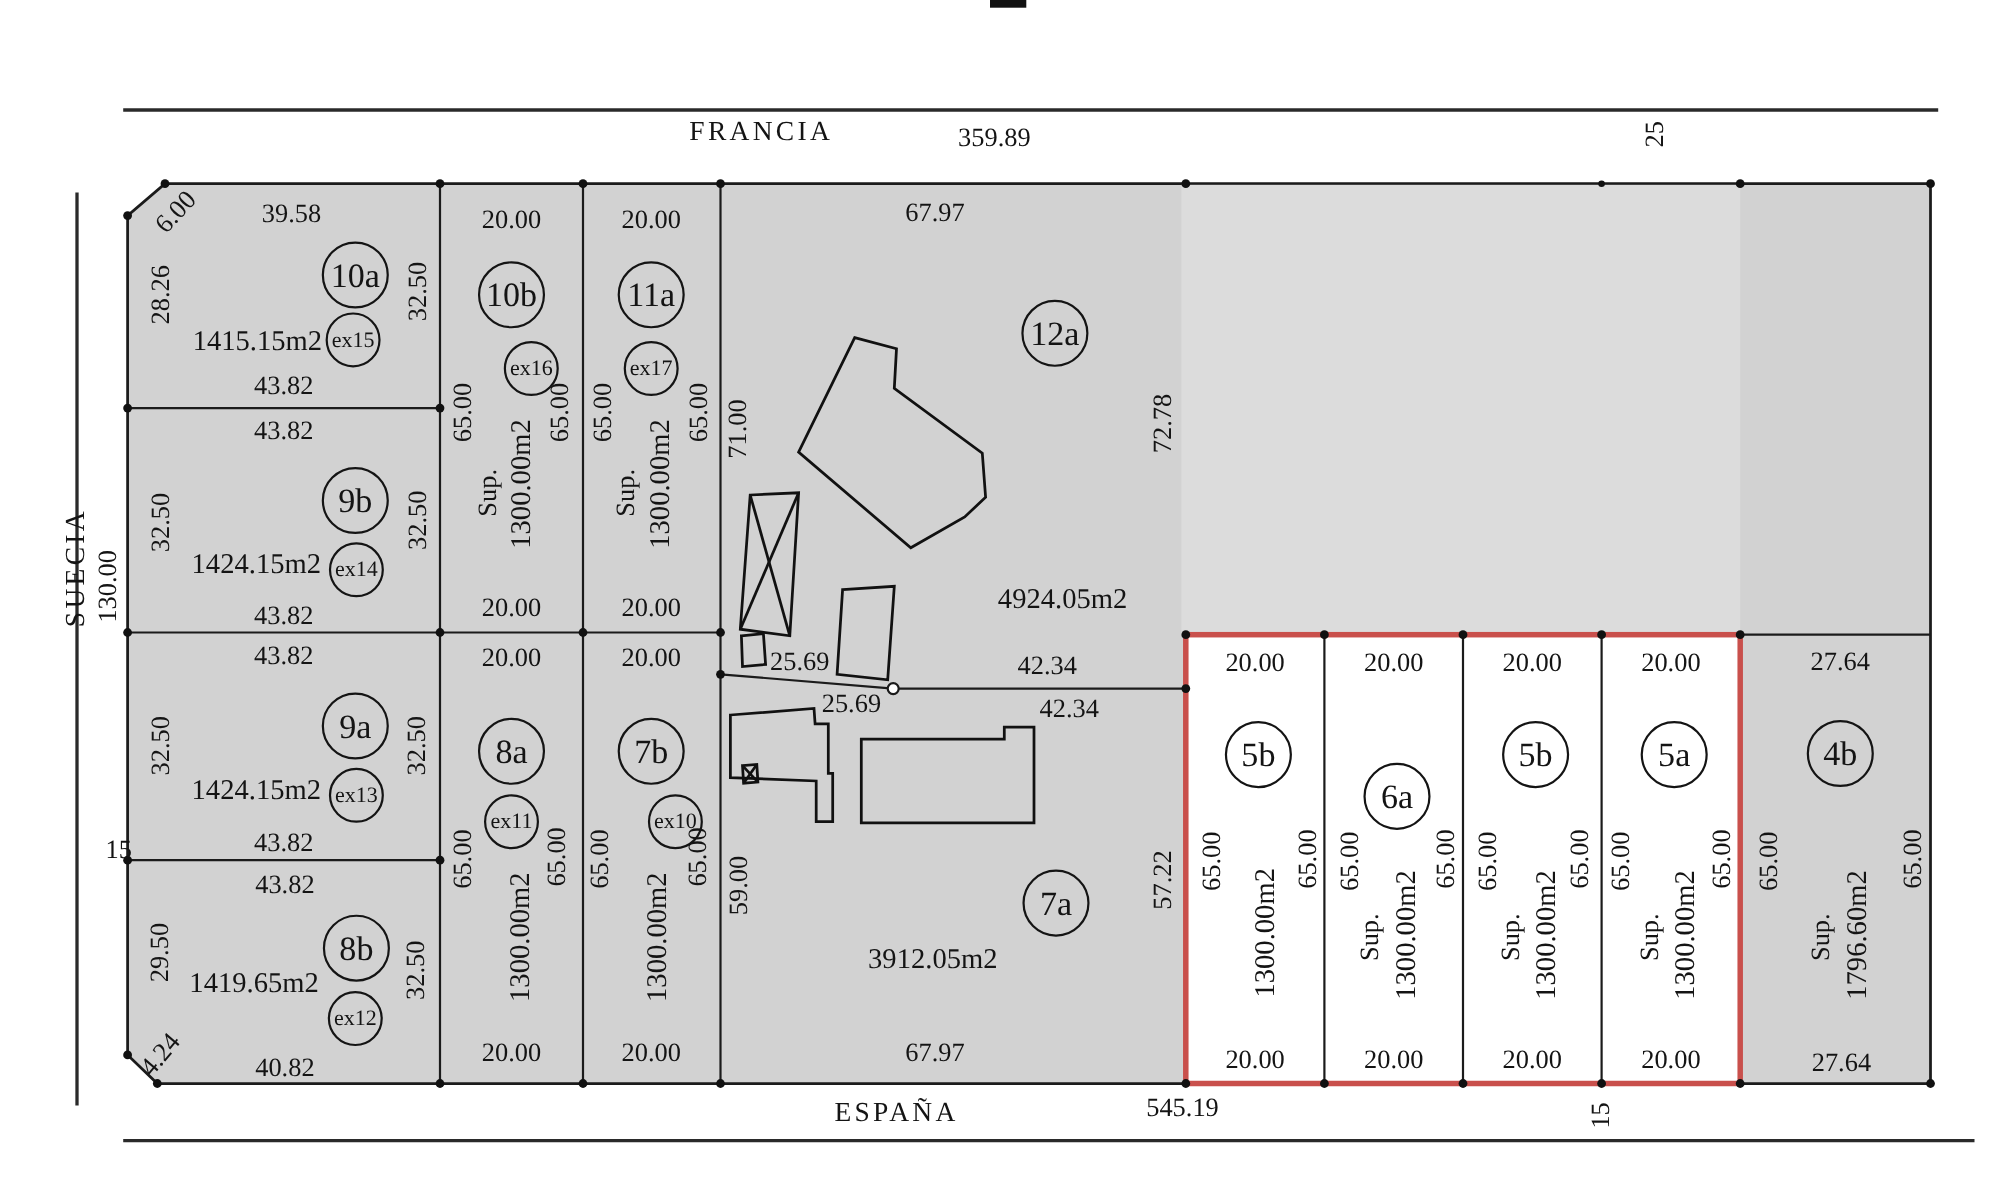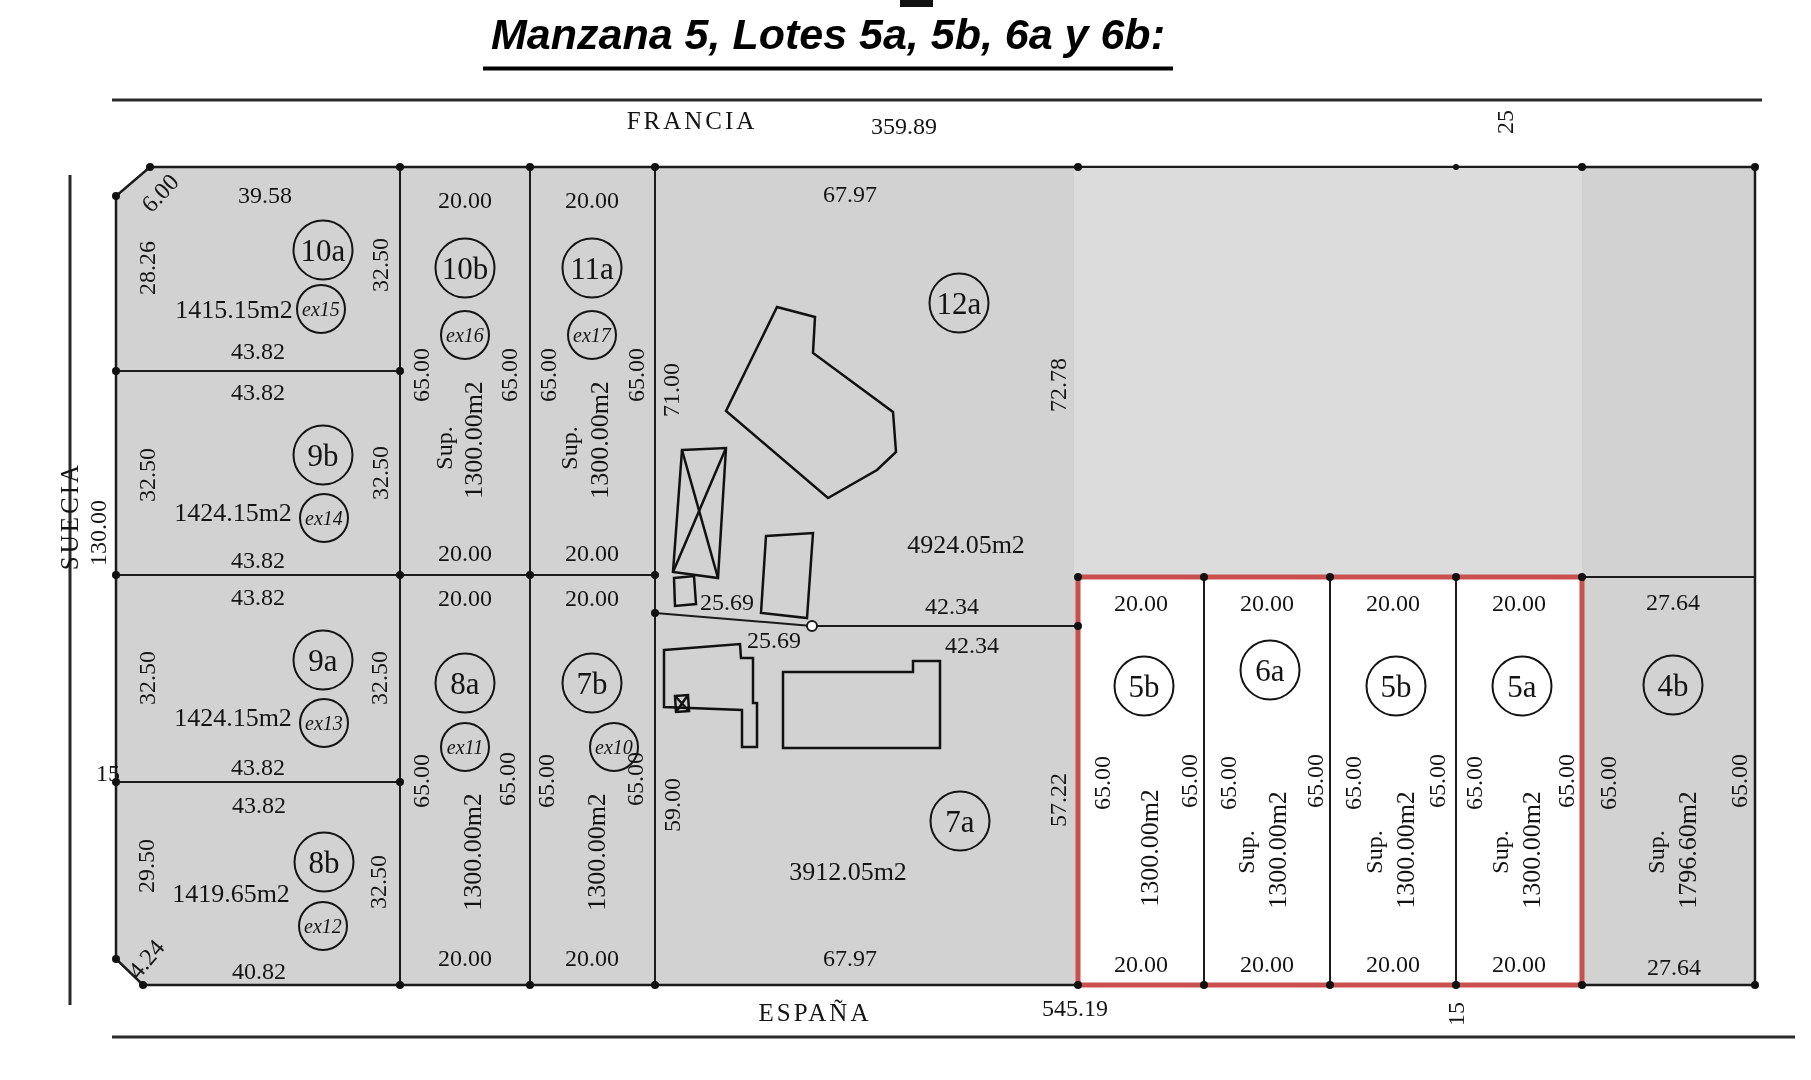--- a/index.html
+++ b/index.html
@@ -10,21 +10,21 @@
   .lbl{position:absolute;transform:translate(-50%,-50%);font-size:24px;
        line-height:1;white-space:nowrap;}
   .v{transform:translate(-50%,-50%) rotate(-90deg);}
   .area{font-size:26px;}
   .street{font-size:25px;letter-spacing:3px;}
   .circle{position:absolute;transform:translate(-50%,-50%);
           border:2.5px solid #141414;border-radius:50%;
           display:flex;align-items:center;justify-content:center;
           box-sizing:border-box;background:transparent;}
   .big{width:61px;height:61px;font-size:31px;}
-  .ex{width:50px;height:50px;font-size:20px;font-style:italic;}
+  .ex{width:50px;height:50px;font-size:20px;}
   .title{position:absolute;left:828px;top:40px;transform:translate(-50%,-50%);
          font-family:"Liberation Sans",sans-serif;font-style:italic;font-weight:bold;
          font-size:43px;white-space:nowrap;border-bottom:4.5px solid #000;
          padding:0 8px 8px 8px;color:#000;}
 </style>
 </head>
 <body>
 
 <div id="plan">
 
@@ -110,21 +110,20 @@
       <circle cx="1582" cy="577" r="4"></circle>
         <circle cx="1078" cy="985" r="4"></circle>
       <circle cx="1204" cy="985" r="4"></circle>
         <circle cx="1330" cy="985" r="4"></circle>
       <circle cx="1456" cy="985" r="4"></circle>
         <circle cx="1582" cy="985" r="4"></circle>
       <circle cx="1755" cy="985" r="4"></circle>
     </g>
   </svg>
 
-  <div class="title">Manzana 5, Lotes 5a, 5b, 6a y 6b:</div>
 
   <div class="lbl street" style="left:692px;top:120px">FRANCIA</div>
   <div class="lbl" style="left:904px;top:126px">359.89</div>
   <div class="lbl v" style="left:1505px;top:122px">25</div>
   <div class="lbl street v" style="left:69px;top:516px">SUECIA</div>
   <div class="lbl v" style="left:98px;top:533px">130.00</div>
   <div class="lbl" style="left:108px;top:773px">15</div>
   <div class="lbl street" style="left:815px;top:1012px">ESPAÑA</div>
   <div class="lbl" style="left:1075px;top:1008px">545.19</div>
   <div class="lbl v" style="left:1456px;top:1014px">15</div>
@@ -176,21 +175,21 @@
   <div class="circle ex" style="left:323px;top:926px">
       <span>ex12</span>
     </div>
   <div class="lbl" style="left:259px;top:971px">40.82</div>
   <div class="lbl" style="left:146px;top:959px;transform:translate(-50%,-50%) rotate(-50deg)">4.24</div>
 
   <div class="lbl" style="left:465px;top:200px">20.00</div>
   <div class="circle big" style="left:465px;top:268px">
       <span>10b</span>
     </div>
-  <div class="circle ex" style="left:465px;top:335px">
+  <div class="circle ex" style="left:483px;top:335px">
       <span>ex16</span>
     </div>
   <div class="lbl v" style="left:421px;top:375px">65.00</div>
   <div class="lbl v" style="left:509px;top:375px">65.00</div>
   <div class="lbl v" style="left:444px;top:448px">Sup.</div>
   <div class="lbl v area" style="left:474px;top:440px">1300.00m2</div>
   <div class="lbl" style="left:465px;top:553px">20.00</div>
 
   <div class="lbl" style="left:592px;top:200px">20.00</div>
   <div class="circle big" style="left:592px;top:268px">
@@ -253,21 +252,21 @@
   <div class="lbl" style="left:1141px;top:603px">20.00</div>
   <div class="circle big" style="left:1144px;top:686px">
       <span>5b</span>
     </div>
   <div class="lbl v" style="left:1102px;top:783px">65.00</div>
   <div class="lbl v" style="left:1189px;top:781px">65.00</div>
   <div class="lbl v area" style="left:1150px;top:848px">1300.00m2</div>
   <div class="lbl" style="left:1141px;top:964px">20.00</div>
 
   <div class="lbl" style="left:1267px;top:603px">20.00</div>
-  <div class="circle big" style="left:1270px;top:670px">
+  <div class="circle big" style="left:1270px;top:724px">
       <span>6a</span>
     </div>
   <div class="lbl v" style="left:1228px;top:783px">65.00</div>
   <div class="lbl v" style="left:1315px;top:781px">65.00</div>
   <div class="lbl v" style="left:1246px;top:852px">Sup.</div>
   <div class="lbl v area" style="left:1278px;top:850px">1300.00m2</div>
   <div class="lbl" style="left:1267px;top:964px">20.00</div>
 
   <div class="lbl" style="left:1393px;top:603px">20.00</div>
   <div class="circle big" style="left:1396px;top:686px">

